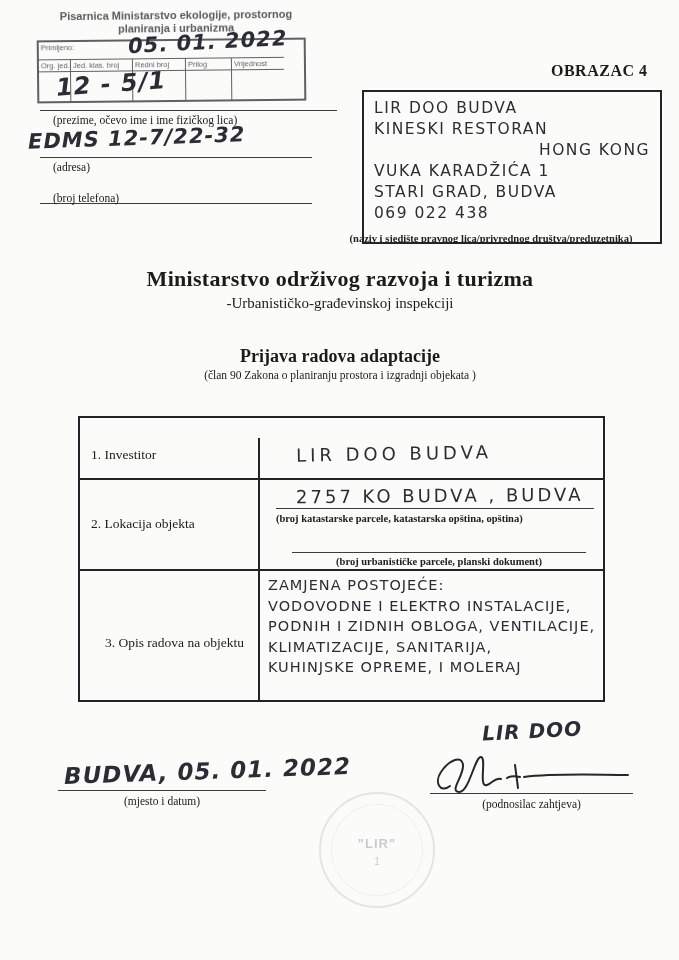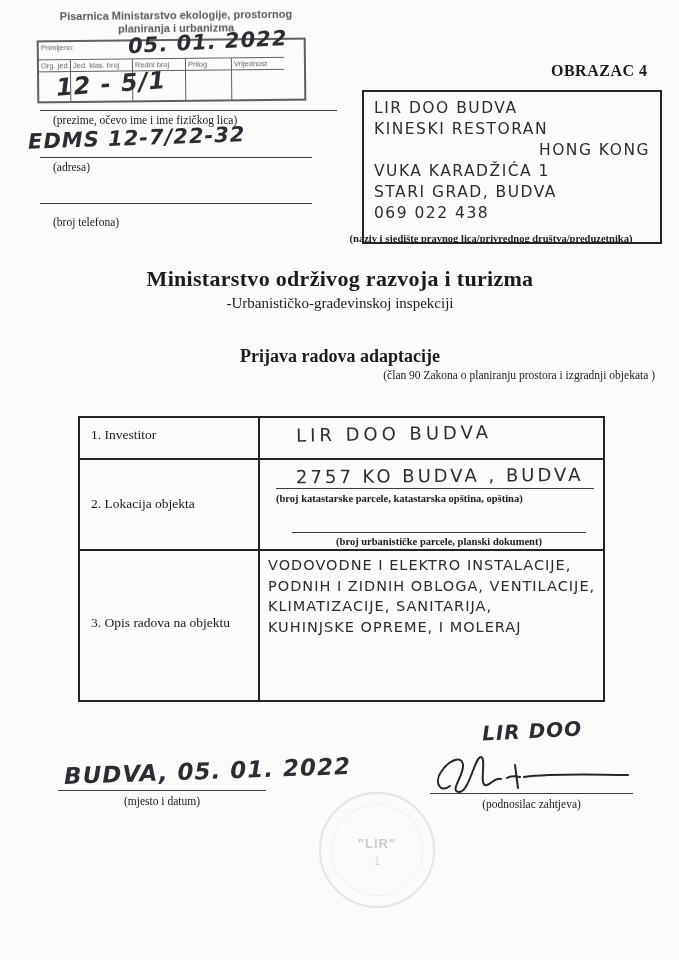--- a/index.html
+++ b/index.html
@@ -50,29 +50,29 @@
     left:362px;top:90px;width:276px;height:138px;
     border:2px solid #242428;padding:6px 10px;box-sizing:content-box;
   }
   .addr-line{font-size:15.5px;line-height:21px;}
   .addr-line:nth-child(3){padding-left:34px;text-align:right;}
   
   .center-wrap{left:25px;width:630px;text-align:center;}
   .h-ministry{font-size:22px;font-weight:bold;letter-spacing:.3px;}
   .h-inspection{font-size:15px;}
   .h-title{font-size:18px;font-weight:bold;}
-  .h-sub{font-size:11.5px;text-align:right;}
+  .h-sub{font-size:11.5px;}
   
   .main-table{
     left:78px;top:416px;width:527px;height:286px;
     border:2px solid #232327;box-sizing:border-box;
     display:flex;flex-direction:column;
   }
   .mrow{display:flex;border-top:2px solid #232327;}
-  .mrow:first-child{border-top:none;}
+  .mrow:first-child{border-top:none;margin-top:20px;}
   .mlabel{
     width:180px;border-right:2px solid #232327;box-sizing:border-box;
     font-size:13.5px;padding-left:11px;
   }
   .mvalue{flex:1;position:relative;overflow:hidden;}
   .r1{height:40px;}.r2{height:89px;}.r3{flex:1;}
   .opis-line{font-size:14.5px;line-height:20.5px;letter-spacing:1px;}
   
   .seal{
     left:319px;top:792px;width:112px;height:112px;border-radius:50%;
@@ -123,21 +123,21 @@
 
   <div class="abs" style="left:551px;top:62px;font-size:16px;font-weight:bold;letter-spacing:.5px;">OBRAZAC 4</div>
 
   <div>
     <div class="abs line" style="left:40px;top:95px;width:297px;height:15px;"></div>
     <div class="abs caption" style="left:53px;top:114px;font-family:Liberation Serif, serif;">(prezime, očevo ime i ime fizičkog lica)</div>
     <div class="abs hand hand-cursive" style="left:28px;top:126px;font-size:21px;transform:rotate(-2deg);">EDMS 12-7/22-32</div>
     <div class="abs line" style="left:40px;top:142px;width:272px;height:15px;"></div>
     <div class="abs caption" style="left:53px;top:161px;">(adresa)</div>
     <div class="abs line" style="left:40px;top:188px;width:272px;height:15px;"></div>
-    <div class="abs caption" style="left:53px;top:216px;">(broj telefona)</div>
+    <div class="abs caption" style="left:53px;top:192px;">(broj telefona)</div>
   </div>
 
   <div class="abs addr-box hand hand-print">
     <div class="addr-line">LIR DOO BUDVA</div>
     <div class="addr-line">KINESKI RESTORAN</div>
     <div class="addr-line">HONG KONG</div>
     <div class="addr-line">VUKA KARADŽIĆA 1</div>
     <div class="addr-line">STARI GRAD, BUDVA</div>
     <div class="addr-line">069 022 438</div>
   </div>
@@ -162,22 +162,23 @@
       <div class="mvalue">
         <div class="abs hand hand-print" style="left:36px;top:5px;font-size:18px;letter-spacing:3px;transform:rotate(-0.5deg);">2757 KO BUDVA , BUDVA</div>
         <div class="abs line" style="left:16px;top:14px;width:318px;height:14px;"></div>
         <div class="abs caption-sm caption-b" style="left:16px;top:33px;width:318px;text-align:left;">(broj katastarske parcele, katastarska opština, opština)</div>
         <div class="abs line" style="left:32px;top:58px;width:294px;height:14px;"></div>
         <div class="abs caption-sm caption-b" style="left:32px;top:76px;width:294px;text-align:center;">(broj urbanističke parcele, planski dokument)</div>
       </div>
     </div>
 
     <div class="mrow r3">
-      <div class="mlabel" style="padding-top:64px;">3. Opis radova na objektu</div>
+      <div class="mlabel" style="padding-top:64px;text-align:center;">3. Opis radova na objektu</div>
       <div class="mvalue hand hand-print" style="padding:4px 0 0 8px;">
+        <div class="opis-line">ZAMJENA POSTOJEĆE:</div>
         <div class="opis-line">VODOVODNE I ELEKTRO INSTALACIJE,</div>
         <div class="opis-line">PODNIH I ZIDNIH OBLOGA, VENTILACIJE,</div>
         <div class="opis-line">KLIMATIZACIJE, SANITARIJA,</div>
         <div class="opis-line">KUHINJSKE OPREME, I MOLERAJ</div>
       </div>
     </div>
 
   </div>
 
   <div>

